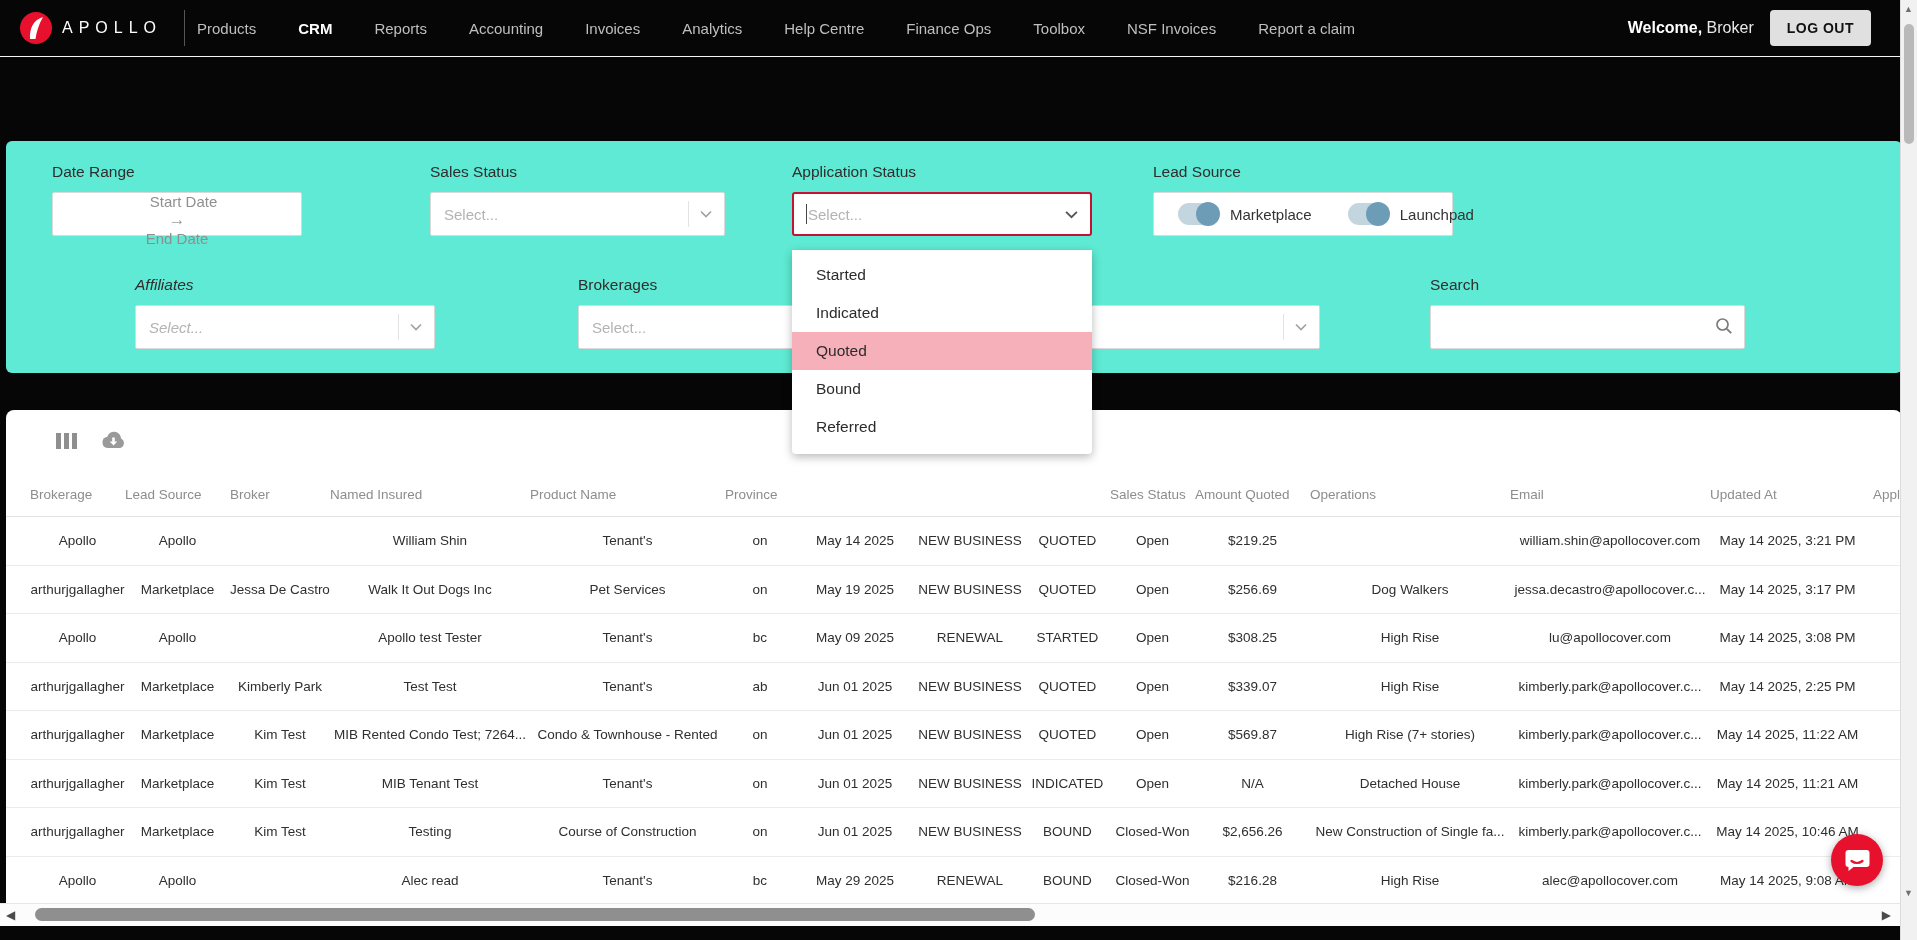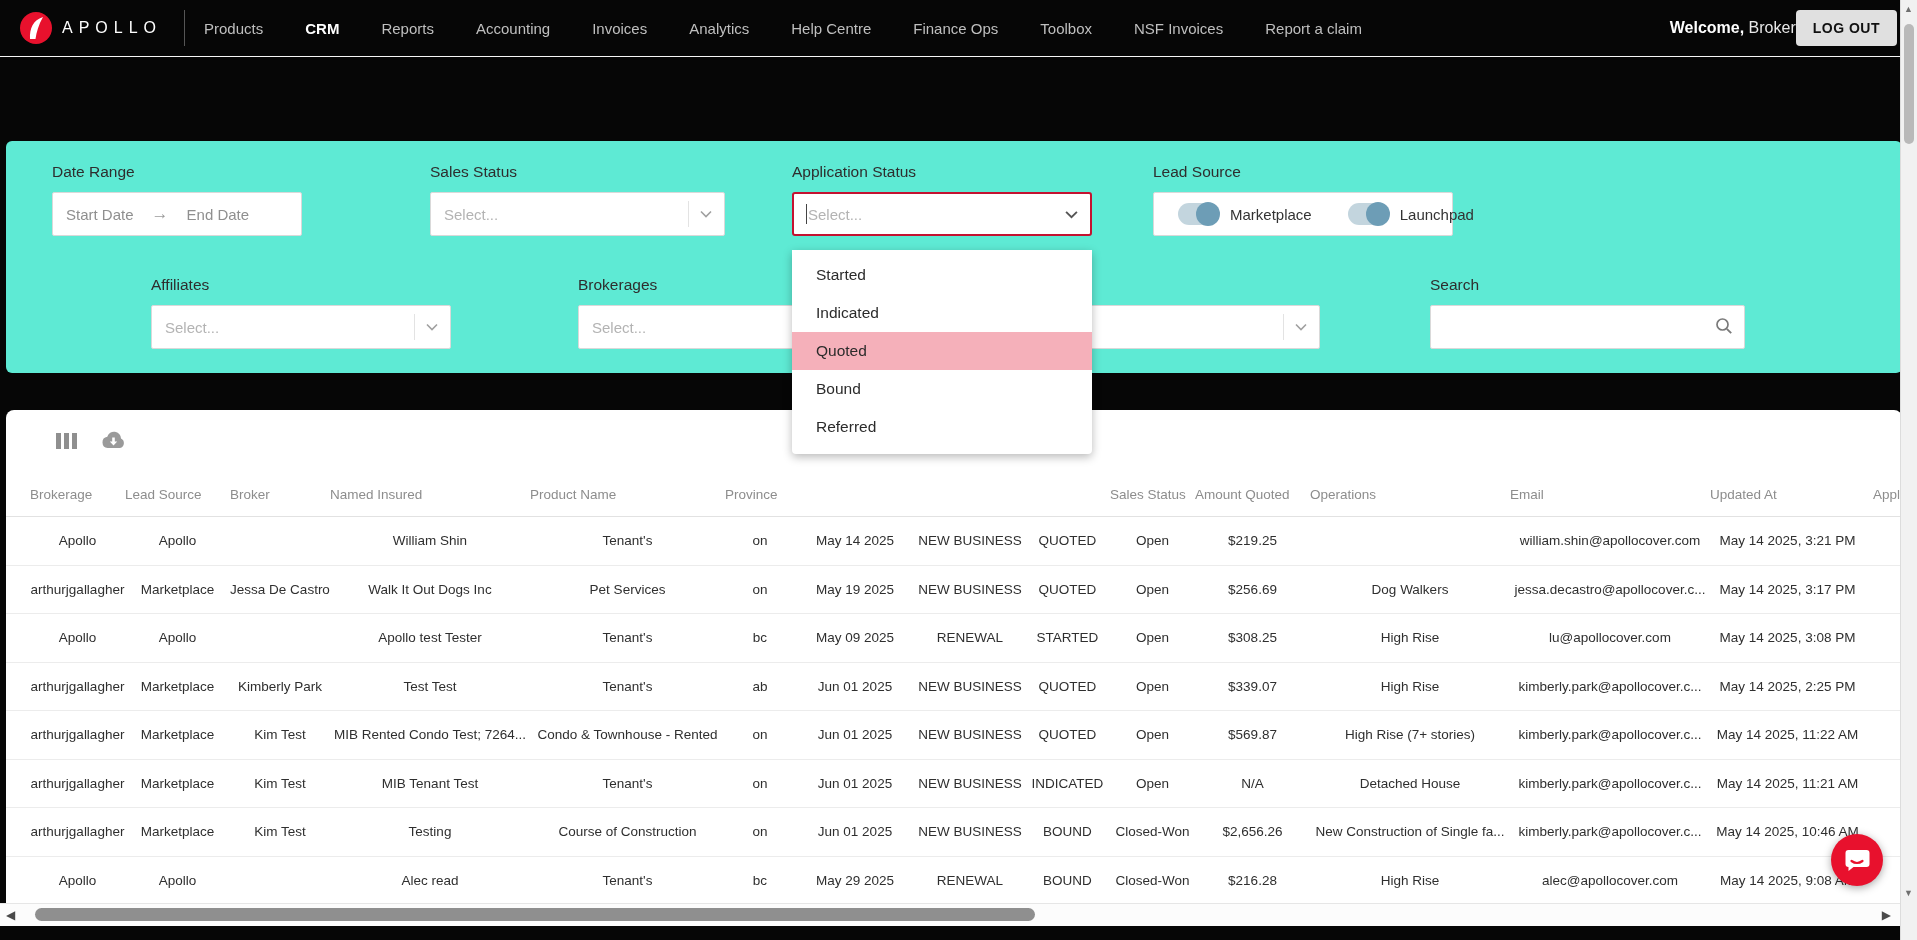--- a/index.html
+++ b/index.html
@@ -7,24 +7,24 @@
        font-family:"Liberation Sans",sans-serif;-webkit-font-smoothing:antialiased;}
   #app{position:absolute;inset:0;background:#060606;}
 
   
   .topnav{position:absolute;top:0;left:0;right:16px;height:56px;background:#060606;
           border-bottom:1px solid #f5f5f5;display:flex;align-items:center;}
   .logo-link{display:flex;align-items:center;margin-left:20px;cursor:pointer;}
   .logo-mark{width:32px;height:32px;}
   .wordmark{color:#fff;font-size:16px;letter-spacing:6px;margin-left:10px;font-weight:400;}
   .nav-divider{width:1px;height:36px;background:#555;margin-left:22px;}
-  .nav-items{display:flex;gap:42px;margin-left:19px;align-items:center;}
+  .nav-items{display:flex;gap:42px;margin-left:12px;align-items:center;}
   .nav-item{color:#bfbfbf;font-size:15px;cursor:pointer;white-space:nowrap;}
   .nav-item.active{color:#fff;font-weight:bold;}
-  .nav-right{margin-left:auto;display:flex;align-items:center;padding-right:4px;}
+  .nav-right{margin-left:auto;display:flex;align-items:center;gap:16px;padding-right:30px;}
   .welcome{color:#fff;font-size:16px;white-space:nowrap;}
   .welcome b{font-weight:bold;}
   .welcome .who{font-weight:400;color:#e8e8e8;}
   .logout-btn{background:#e0e0e0;color:#111;font-size:14px;font-weight:bold;border:none;
               padding:10px 17px;border-radius:4px;cursor:pointer;letter-spacing:.5px;}
 
   .page-title{position:absolute;left:100px;top:58px;color:#fff;font-size:44px;
               font-weight:200;letter-spacing:14px;white-space:nowrap;}
 
   
@@ -137,21 +137,21 @@
       <span class="welcome"><b>Welcome,</b> <span class="who">Broker</span></span>
       <button class="logout-btn">LOG OUT</button>
     </div>
   </div>
 
 
   <div class="filter-card">
 
     <div class="fg" style="left:46px;top:22px;">
       <span class="fg-label">Date Range</span>
-      <div class="ctl" style="width:250px;">
+      <div class="ctl" style="width:250px;flex-direction:column;">
         <span class="ph date-ph">Start Date</span>
         <span class="arrow">→</span>
         <span class="ph date-ph" style="padding-left:0;">End Date</span>
       </div>
     </div>
 
     <div class="fg" style="left:424px;top:22px;">
       <span class="fg-label">Sales Status</span>
       <div class="ctl" style="width:295px;">
         <span class="ph">Select...</span>
@@ -187,21 +187,21 @@
         <div class="tgl-pair" style="margin-left:36px;">
           <span class="switch">
               <span class="knob"></span>
             </span>
           <span class="tgl-label">Launchpad</span>
         </div>
       </div>
     </div>
 
 
-    <div class="fg" style="left:145px;top:135px;">
+    <div class="fg" style="left:129px;top:135px;font-style:italic;">
       <span class="fg-label">Affiliates</span>
       <div class="ctl" style="width:300px;">
         <span class="ph">Select...</span>
         <span class="spacer"></span>
           <span class="vsep"></span>
         <svg class="chev" width="12" height="8" viewBox="0 0 12 8">
             <path d="M1 1.5 L6 6.5 L11 1.5" fill="none" stroke="#a0a0a0" stroke-width="1.6"></path>
           </svg>
       </div>
     </div>

